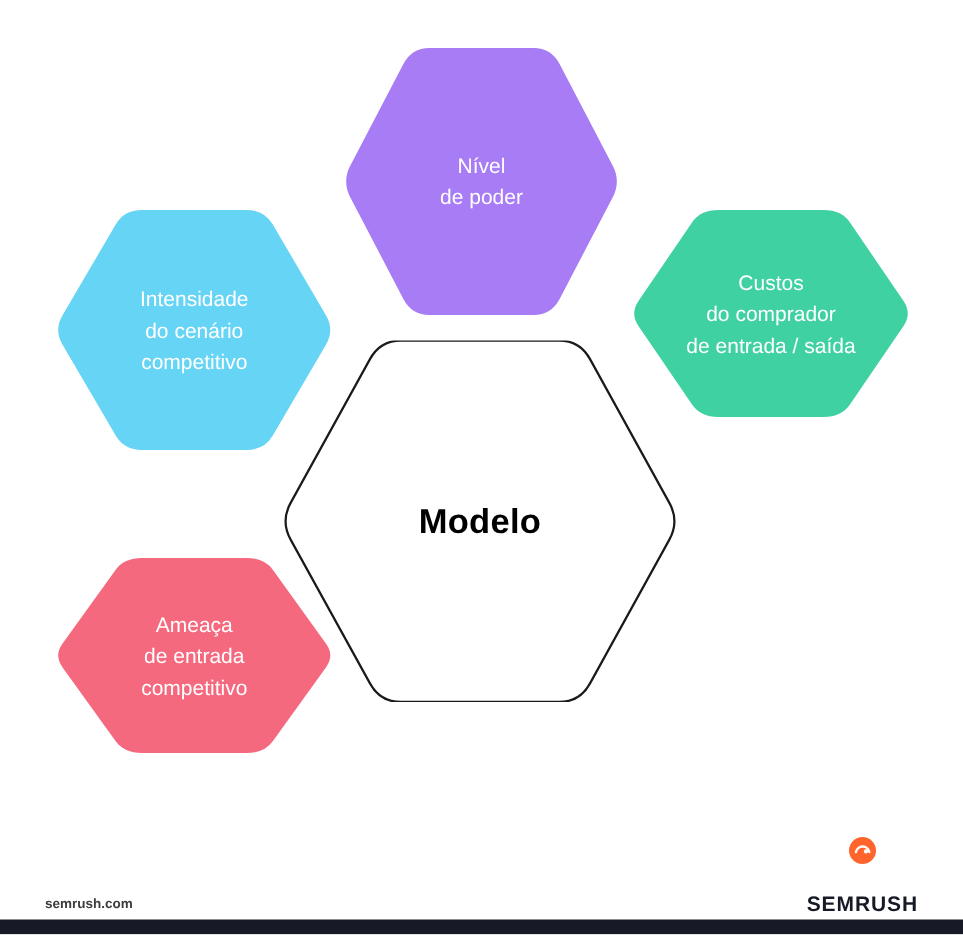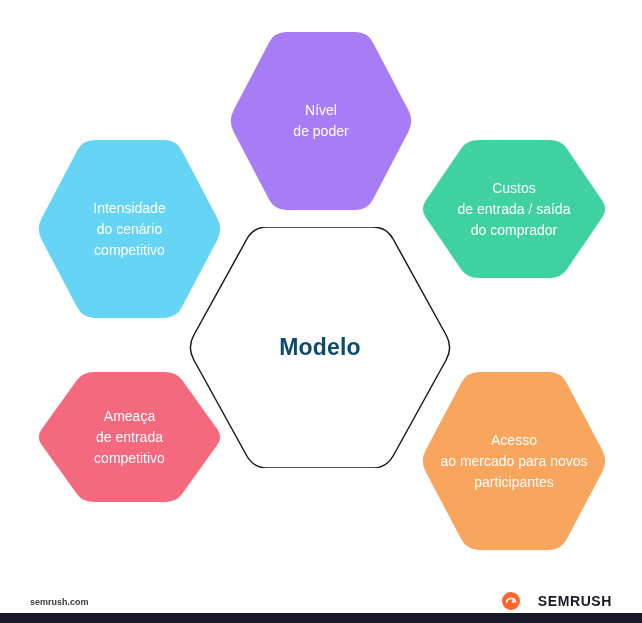--- a/index.html
+++ b/index.html
@@ -18,41 +18,41 @@
     display:flex; flex-direction:column;
     align-items:center; justify-content:center;
     text-align:center;
     color:#ffffff;
     font-size:14px; line-height:21px;
     font-weight:400;
   }
   .hex-label span { display:block; }
 
   .hex-purple { left:228px; top:32px;  width:186px; height:178px; }
-  .hex-cyan   { left:36px;  top:140px; width:187px; height:178px; }
+  .hex-cyan   { left:36px;  top:140px; width:187px; height:160px; }
   .hex-green  { left:420px; top:140px; width:188px; height:138px; }
   .hex-pink   { left:36px;  top:372px; width:187px; height:130px; }
   .hex-orange { left:420px; top:372px; width:188px; height:178px; }
 
   .hex-center { left:187px; top:227px; width:266px; height:241px; }
   .hex-center path { stroke:#1a1a1a; stroke-width:1.5; }
   .center-label {
-    color:#0c4a6e;
+    color:#000000;
     font-size:23px; line-height:31px;
     font-weight:700;
     letter-spacing:0.2px;
   }
 
   .site-credit {
     position:absolute; left:30px; bottom:16px;
     font-size:9px; color:#3c3c3c;font-weight:bold;
   }
   .brand {
     position:absolute; right:30px; bottom:13px;
-    display:flex; align-items:center; gap:18px;
+    display:flex; align-items:center; gap:18px;flex-direction:column;
   }
   .brand-icon { width:18px; height:18px; display:block; }
   .brand-text {
     font-size:14px; font-weight:700;
     color:#171a26; letter-spacing:0.6px;
   }
   .footer-bar {
     position:absolute; left:0; right:0; bottom:0;
     height:10px; background:#171a26;
   }
@@ -82,46 +82,36 @@
       <span>competitivo</span>
     </div>
   </div>
 
   <div class="hex hex-green">
     <svg viewBox="0 0 190 176" preserveAspectRatio="none">
       <path d="M59.5 0 L130.5 0 Q142.5 0 148.2 10.56 L184.3 77.44 Q190 88 184.3 98.56 L148.2 165.44 Q142.5 176 130.5 176 L59.5 176 Q47.5 176 41.8 165.44 L5.7 98.56 Q0 88 5.7 77.44 L41.8 10.56 Q47.5 0 59.5 0 Z" fill="#3fd1a2"></path>
     </svg>
     <div class="hex-label">
       <span>Custos</span>
+      <span>do comprador</span>
       <span>de entrada / saída</span>
-      <span>do comprador</span>
     </div>
   </div>
 
   <div class="hex hex-pink">
     <svg viewBox="0 0 190 176" preserveAspectRatio="none">
       <path d="M59.5 0 L130.5 0 Q142.5 0 148.2 10.56 L184.3 77.44 Q190 88 184.3 98.56 L148.2 165.44 Q142.5 176 130.5 176 L59.5 176 Q47.5 176 41.8 165.44 L5.7 98.56 Q0 88 5.7 77.44 L41.8 10.56 Q47.5 0 59.5 0 Z" fill="#f5697f"></path>
     </svg>
     <div class="hex-label">
       <span>Ameaça</span>
       <span>de entrada</span>
       <span>competitivo</span>
     </div>
   </div>
 
-  <div class="hex hex-orange">
-    <svg viewBox="0 0 190 176" preserveAspectRatio="none">
-      <path d="M59.5 0 L130.5 0 Q142.5 0 148.2 10.56 L184.3 77.44 Q190 88 184.3 98.56 L148.2 165.44 Q142.5 176 130.5 176 L59.5 176 Q47.5 176 41.8 165.44 L5.7 98.56 Q0 88 5.7 77.44 L41.8 10.56 Q47.5 0 59.5 0 Z" fill="#f8a55e"></path>
-    </svg>
-    <div class="hex-label">
-      <span>Acesso</span>
-      <span>ao mercado para novos</span>
-      <span>participantes</span>
-    </div>
-  </div>
 
   <div class="hex hex-center">
     <svg viewBox="0 0 270 240" preserveAspectRatio="none">
       <path d="M81.5 0 L188.5 0 Q202.5 0 209.36 12.2 L263.14 107.8 Q270 120 263.14 132.2 L209.36 227.8 Q202.5 240 188.5 240 L81.5 240 Q67.5 240 60.64 227.8 L6.86 132.2 Q0 120 6.86 107.8 L60.64 12.2 Q67.5 0 81.5 0 Z" fill="#ffffff"></path>
     </svg>
     <div class="hex-label center-label">
       <span>Modelo</span>
     </div>
   </div>
 

